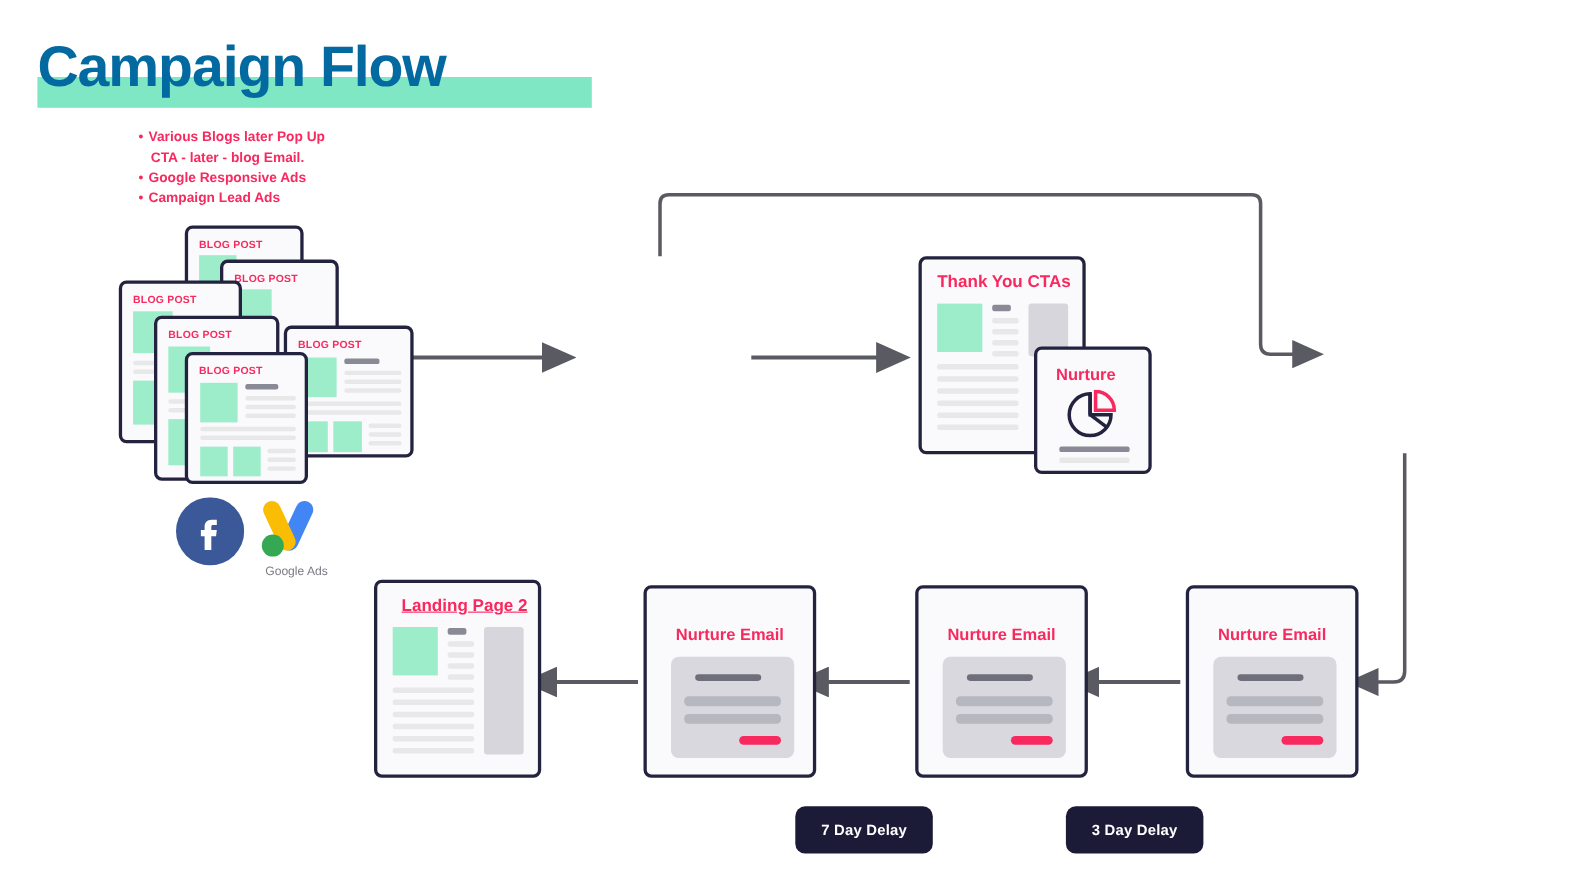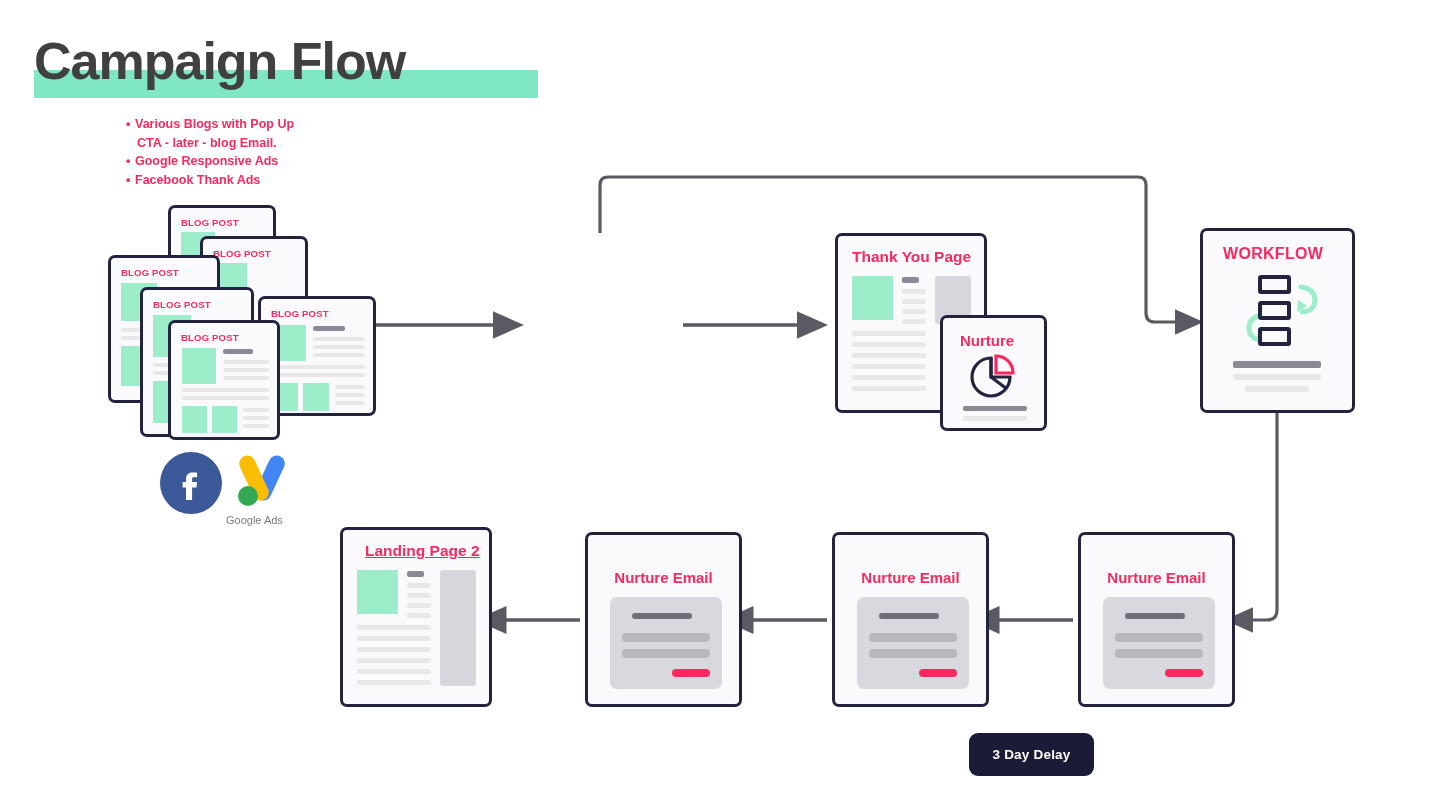--- a/index.html
+++ b/index.html
@@ -15,21 +15,21 @@
   .title-wrap { position: absolute; left: 34px; top: 32px; }
   .title-bar {
     position: absolute; left: 0; top: 38px;
     width: 504px; height: 28px;
     background: #7FE7C4;
   }
   .title-text {
     position: relative;
     font-size: 52px; font-weight: bold;
     letter-spacing: -1px;
-    color: #404040;
+    color: #0369a1;
     line-height: 58px;
     white-space: nowrap;
   }
 
   
   .bullets {
     position: absolute; left: 126px; top: 115px;
     color: #F7295E;
     font-size: 12.5px; font-weight: bold;
     line-height: 18.5px;
@@ -92,21 +92,21 @@
     font-size: 13.5px; font-weight: bold;
     display: flex; align-items: center; justify-content: center;
     letter-spacing: .2px;
   }
 
   
   .fb-logo { position: absolute; left: 160px; top: 452px; width: 62px; height: 62px; }
   .gads-logo { position: absolute; left: 229px; top: 448px; width: 66px; height: 66px; }
   .gads-label {
     position: absolute; left: 226px; top: 514px;
-    width: 72px; text-align: left;
+    width: 72px; text-align: right;
     font-size: 11px; color: #7a7a82;
     font-family: "Liberation Sans", sans-serif;
   }
 
   
   .svg-layer {
     position: absolute; left: 0; top: 0;
     width: 1440px; height: 809px;
     pointer-events: none;
   }
@@ -115,24 +115,24 @@
 <body>
 
 <div id="stage">
 
   <div class="title-wrap">
     <div class="title-bar"></div>
     <div class="title-text">Campaign Flow</div>
   </div>
 
   <div class="bullets">
-    <div class="b-row"><span class="dot">•</span><span>Various Blogs with Pop Up</span></div>
+    <div class="b-row"><span class="dot">•</span><span>Various Blogs later Pop Up</span></div>
     <div class="b-row cont"><span>CTA - later - blog Email.</span></div>
     <div class="b-row"><span class="dot">•</span><span>Google Responsive Ads</span></div>
-    <div class="b-row"><span class="dot">•</span><span>Facebook Thank Ads</span></div>
+    <div class="b-row"><span class="dot">•</span><span>Campaign Lead Ads</span></div>
   </div>
 
   <svg class="svg-layer" viewBox="0 0 1440 809">
     <defs>
       <marker id="arrowhead" markerWidth="9" markerHeight="8" refX="1" refY="4" orient="auto">
         <polygon points="0,0 9,4 0,8" fill="#5A5A62"></polygon>
       </marker>
     </defs>
 
     <g>
@@ -229,21 +229,21 @@
 
   <svg class="gads-logo" viewBox="0 0 66 66">
     <rect x="33" y="6" width="16" height="48" rx="8" fill="#4285F4" transform="rotate(25 41 30)"></rect>
     <rect x="17" y="6" width="16" height="48" rx="8" fill="#FBBC04" transform="rotate(-25 25 30)"></rect>
     <circle cx="19" cy="48" r="10" fill="#34A853"></circle>
   </svg>
   <div class="gads-label">Google Ads</div>
 
 
   <div class="card page" style="left:835px; top:233px; width:152px; height:180px; z-index:10;">
-    <div class="card-title">Thank You Page</div>
+    <div class="card-title">Thank You CTAs</div>
     <div class="mint" style="left:14px; top:40px; width:41px; height:44px;"></div>
     <div class="gline dark" style="left:64px; top:41px; width:17px; height:6px;"></div>
     <div class="gline" style="left:64px; top:53px; width:24px; height:5px;"></div>
     <div class="gline" style="left:64px; top:63px; width:24px; height:5px;"></div>
     <div class="gline" style="left:64px; top:73px; width:24px; height:5px;"></div>
     <div class="gline" style="left:64px; top:83px; width:24px; height:5px;"></div>
     <div class="gline" style="left:14px; top:95px; width:74px; height:5px;"></div>
     <div class="gline" style="left:14px; top:106px; width:74px; height:5px;"></div>
     <div class="gline" style="left:14px; top:117px; width:74px; height:5px;"></div>
     <div class="gline" style="left:14px; top:128px; width:74px; height:5px;"></div>
@@ -257,35 +257,20 @@
     <svg style="position:absolute; left:20px; top:36px; width:62px; height:46px;" viewBox="0 0 62 46">
       <path d="M28 4 A19 19 0 1 0 47 23 L28 23 Z" fill="none" stroke="#232340" stroke-width="3.2"></path>
       <line x1="28" y1="23" x2="28" y2="4" stroke="#232340" stroke-width="3.2"></line>
       <line x1="28" y1="23" x2="44" y2="35" stroke="#232340" stroke-width="3.2"></line>
       <path d="M33 2 A17 17 0 0 1 50 19 L33 19 Z" fill="none" stroke="#F7295E" stroke-width="3.2"></path>
     </svg>
     <div class="gline dark" style="left:20px; top:88px; width:64px; height:5px;"></div>
     <div class="gline" style="left:20px; top:98px; width:64px; height:5px;"></div>
   </div>
 
-  <div class="card workflow" style="left:1200px; top:228px; width:155px; height:185px; z-index:10;">
-    <div class="card-title">WORKFLOW</div>
-    <svg style="position:absolute; left:26px; top:40px; width:104px; height:82px;" viewBox="0 0 104 82">
-      <path d="M72 16 q14 2 14 13 q0 11 -13 12" fill="none" stroke="#9DEDCB" stroke-width="5" stroke-linecap="round"></path>
-      <polygon points="78,35 68,41 69,29" fill="#9DEDCB"></polygon>
-      <path d="M34 44 q-14 2 -14 13 q0 11 13 12" fill="none" stroke="#9DEDCB" stroke-width="5" stroke-linecap="round"></path>
-      <polygon points="28,63 38,69 37,57" fill="#9DEDCB"></polygon>
-    </svg>
-    <div class="wf-box" style="left:55px; top:44px; width:33px; height:19px;"></div>
-    <div class="wf-box" style="left:55px; top:70px; width:33px; height:19px;"></div>
-    <div class="wf-box" style="left:55px; top:96px; width:33px; height:19px;"></div>
-    <div class="gline dark" style="left:30px; top:130px; width:88px; height:7px;"></div>
-    <div class="gline" style="left:30px; top:143px; width:88px; height:6px;"></div>
-    <div class="gline" style="left:42px; top:155px; width:64px; height:6px;"></div>
-  </div>
 
   <div class="card email" style="left:1078px; top:532px; width:157px; height:175px; z-index:10;">
     <div class="card-title">Nurture Email</div>
     <div class="email-panel">
       <div class="eline" style="left:22px; top:16px; width:60px; height:6px; background:#6F6F7B;"></div>
       <div class="eline" style="left:12px; top:36px; width:88px; height:9px; background:#B7B7C0;"></div>
       <div class="eline" style="left:12px; top:52px; width:88px; height:9px; background:#B7B7C0;"></div>
       <div class="eline" style="left:62px; top:72px; width:38px; height:8px; background:#F7295E;"></div>
     </div>
   </div>
@@ -320,17 +305,20 @@
     <div class="gline" style="left:64px; top:83px; width:24px; height:5px;"></div>
     <div class="gline" style="left:14px; top:95px; width:74px; height:5px;"></div>
     <div class="gline" style="left:14px; top:106px; width:74px; height:5px;"></div>
     <div class="gline" style="left:14px; top:117px; width:74px; height:5px;"></div>
     <div class="gline" style="left:14px; top:128px; width:74px; height:5px;"></div>
     <div class="gline" style="left:14px; top:139px; width:74px; height:5px;"></div>
     <div class="gline" style="left:14px; top:150px; width:74px; height:5px;"></div>
     <div class="sidecol" style="left:97px; top:40px; width:36px; height:116px;"></div>
   </div>
 
+  <div class="badge" style="left:723px; top:733px; width:125px; height:43px;">
+    <span>7 Day Delay</span>
+  </div>
   <div class="badge" style="left:969px; top:733px; width:125px; height:43px;">
     <span>3 Day Delay</span>
   </div>
 
 </div>
 
 </body></html>

